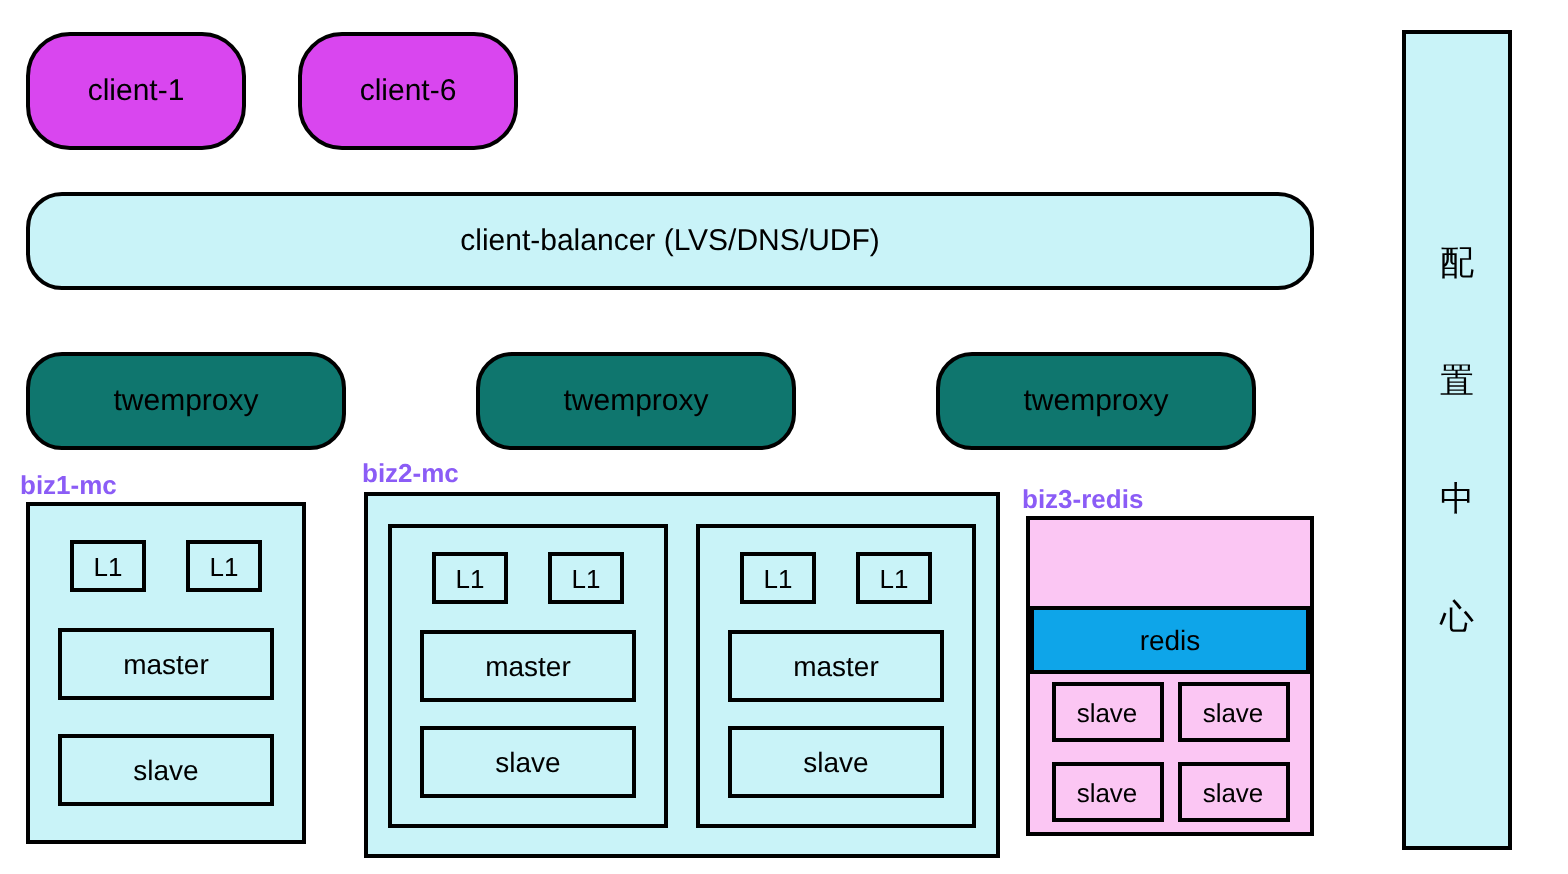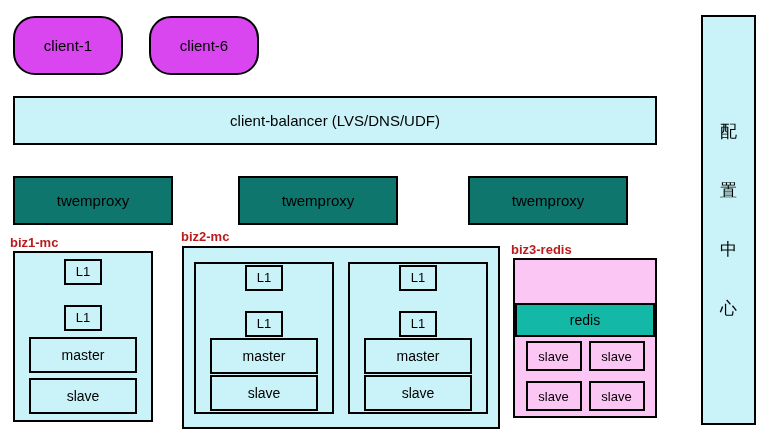--- a/index.html
+++ b/index.html
@@ -19,21 +19,21 @@
     overflow: hidden;
   }
   .box {
     border: 2px solid #000000;
     box-sizing: border-box;
     display: flex;
     align-items: center;
     justify-content: center;
     text-align: center;
   }
-  .abs { position: absolute; }
+  .abs { position: absolute; border-radius: 18px; }
   .client {
     background: #d946ef;
     border-radius: 22px;
     width: 110px;
     height: 59px;
     top: 16px;
     font-size: 15px;
   }
   .balancer {
     background: #C9F3F8;
@@ -47,37 +47,36 @@
     background: #0f766e;
     top: 176px;
     width: 160px;
     height: 49px;
     font-size: 15px;
   }
   .group-label {
     position: absolute;
     font-size: 13px;
     font-weight: 700;
-    color: #b91c1c;
+    color: #8b5cf6;
   }
   .group {
     position: absolute;
     border: 2px solid #000000;
     box-sizing: border-box;
     background: #C9F3F8;
   }
   .col {
     display: flex;
     flex-direction: column;
     align-items: center;
   }
   .l1-row {
     display: flex;
     gap: 20px;
-    flex-direction: column;
   }
   .l1 {
     width: 38px;
     height: 26px;
     background: #C9F3F8;
     font-size: 13px;
   }
   .wide {
     width: 108px;
     height: 36px;
@@ -90,21 +89,21 @@
     border: 2px solid #000000;
     box-sizing: border-box;
     background: #C9F3F8;
     justify-content: space-evenly;
   }
   .pink { background: #FBC6F3; }
   .redis-box {
     width: 140px;
     height: 34px;
     font-size: 14px;
-    background: #14b8a6;
+    background: #0ea5e9;
     margin-top: 38px;
   }
   .slave-sm {
     width: 56px;
     height: 30px;
     font-size: 13px;
     background: #FBC6F3;
   }
   .slave-grid {
     display: grid;

